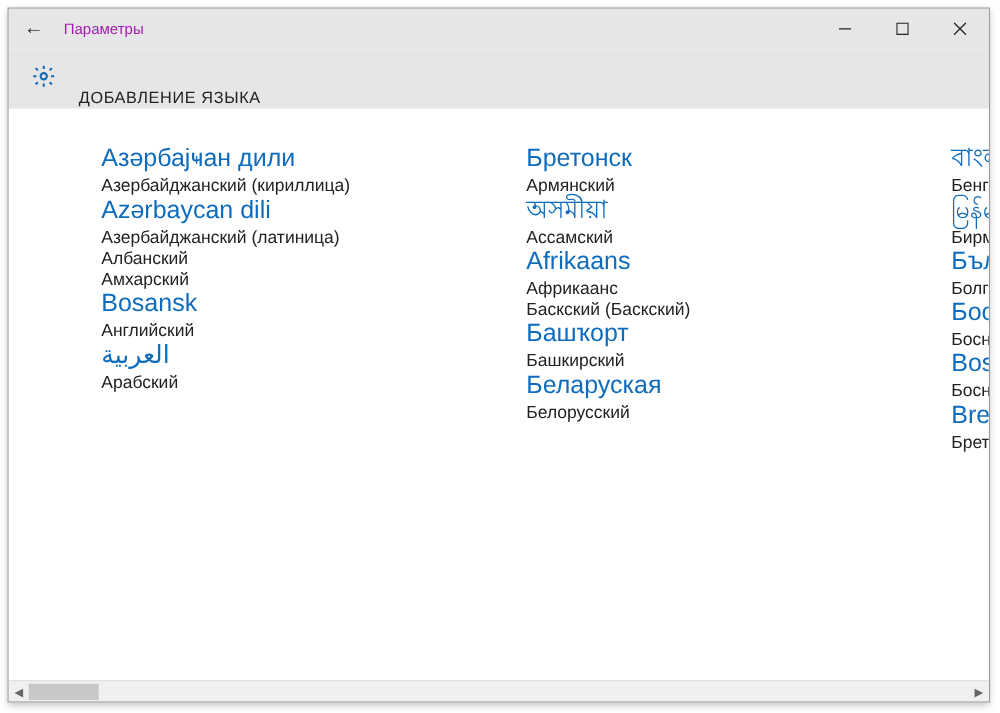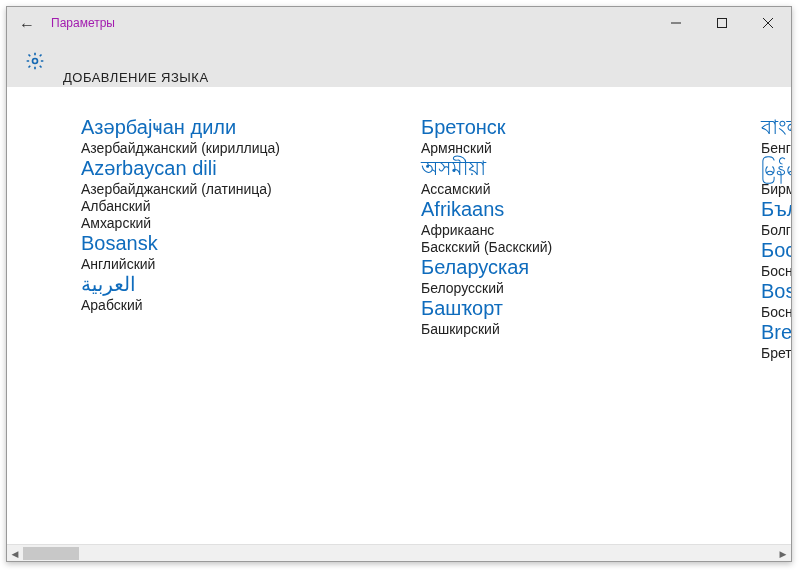--- a/index.html
+++ b/index.html
@@ -169,26 +169,26 @@
             <div class="lang-local">Ассамский</div>
           </div>
           <div class="lang-item">
             <div class="lang-native">Afrikaans</div>
             <div class="lang-local">Африкаанс</div>
           </div>
           <div class="lang-item">
             <div class="lang-local">Баскский (Баскский)</div>
           </div>
           <div class="lang-item">
+            <div class="lang-native">Башҡорт</div>
+            <div class="lang-local">Башкирский</div>
+          </div>
+          <div class="lang-item">
             <div class="lang-native">Беларуская</div>
             <div class="lang-local">Белорусский</div>
-          </div>
-          <div class="lang-item">
-            <div class="lang-native">Башҡорт</div>
-            <div class="lang-local">Башкирский</div>
           </div>
         </div>
         <div class="col">
           <div class="lang-item">
             <div class="lang-native">বাংলা</div>
             <div class="lang-local">Бенгальск</div>
           </div>
           <div class="lang-item">
             <div class="lang-native">မြန်မာ</div>
             <div class="lang-local">Бирманск</div>

